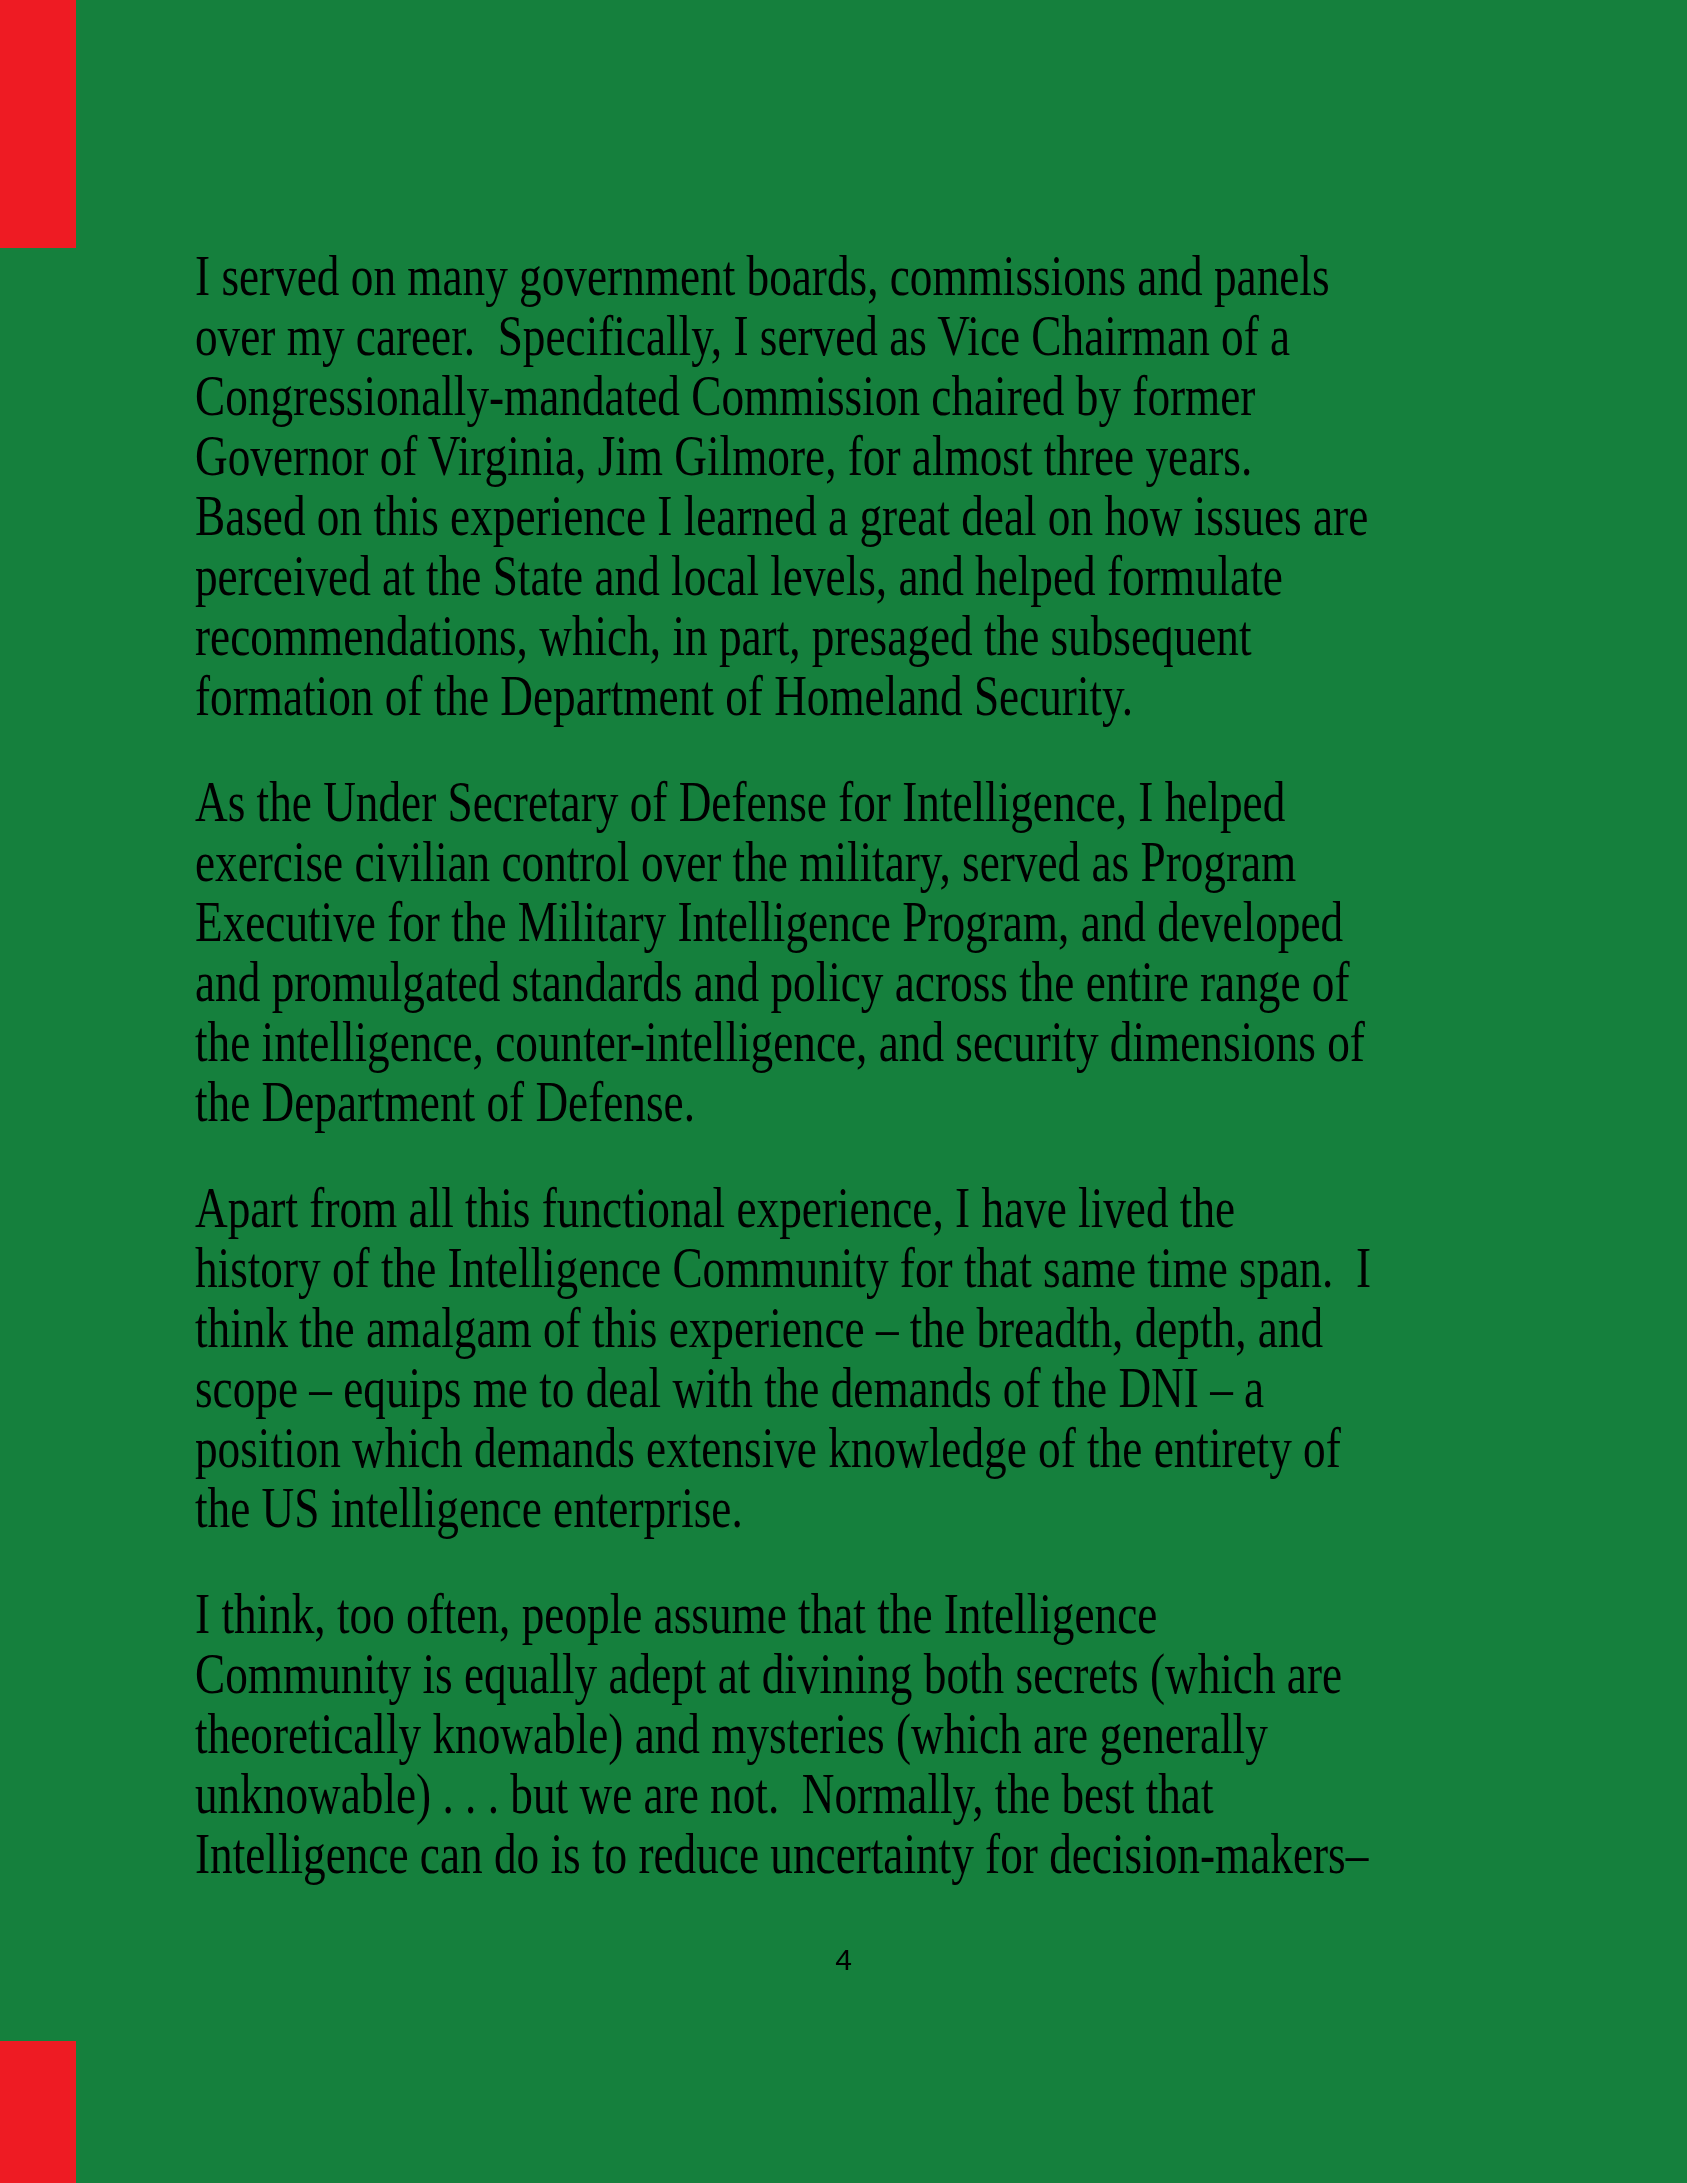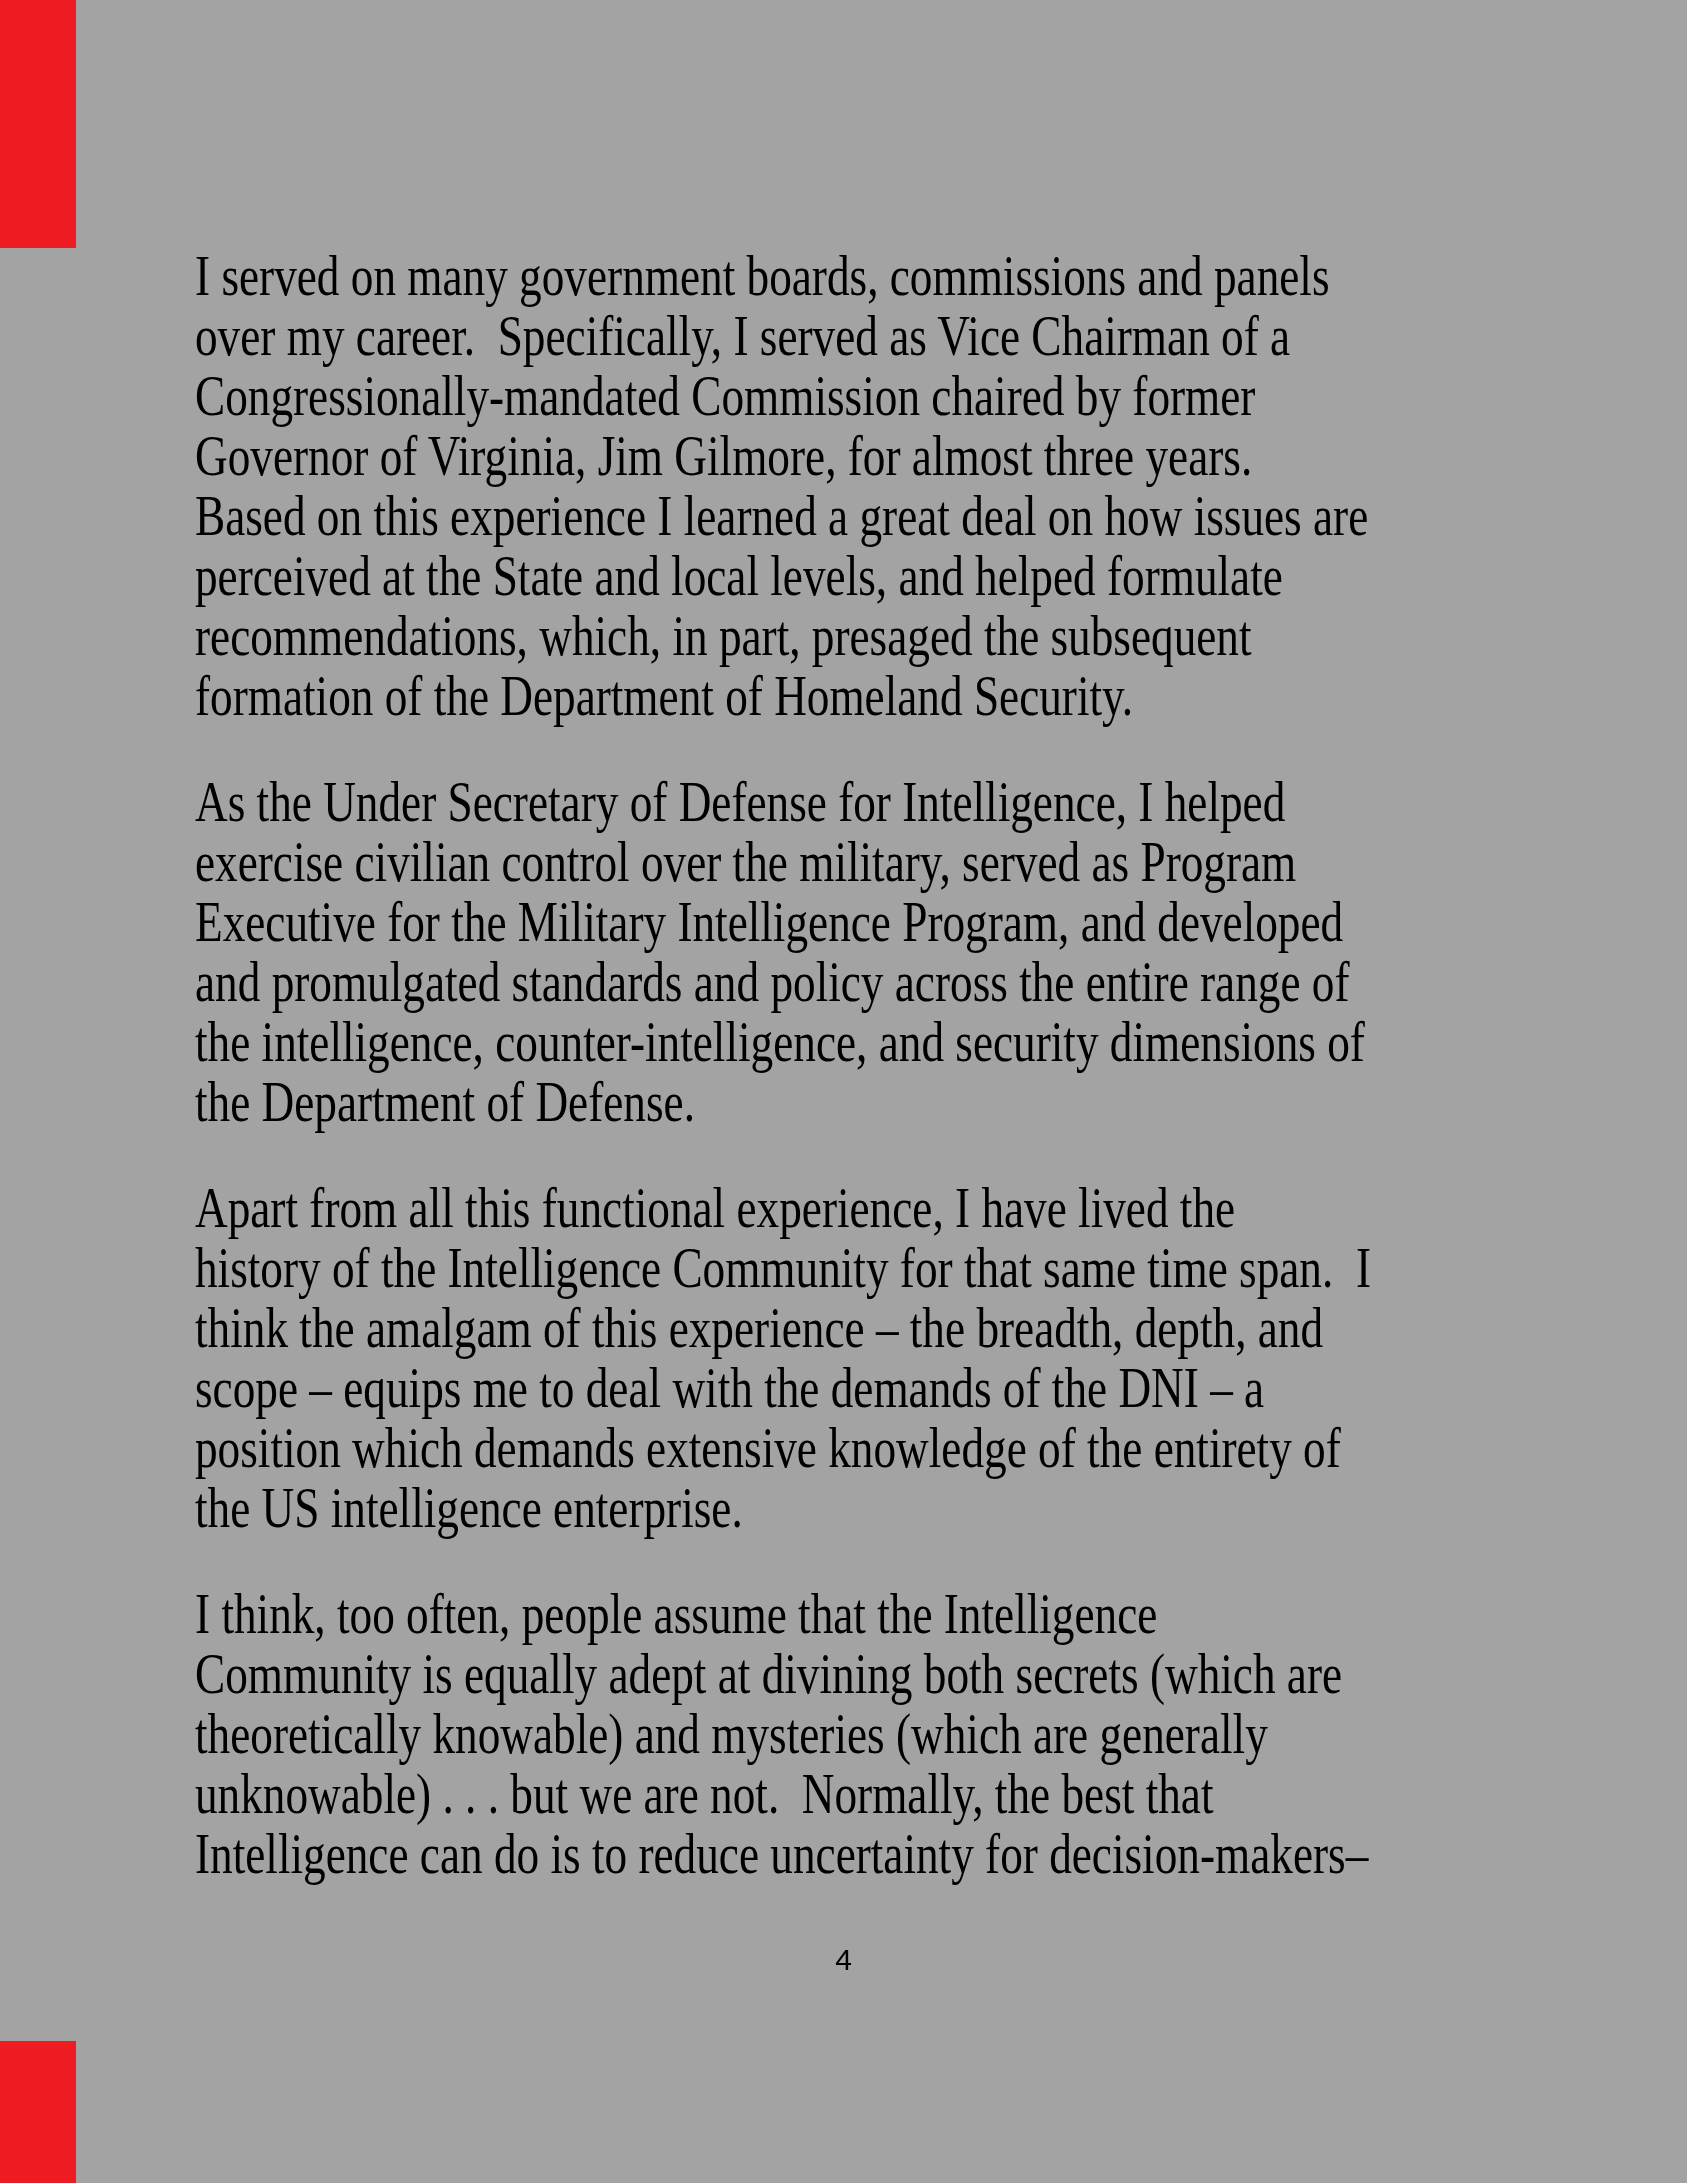--- a/index.html
+++ b/index.html
@@ -6,21 +6,21 @@
   body {
     width: 1687px;
     height: 2183px;
     position: relative;
     background: #ffffff;
     overflow: hidden;
   }
   .sheet {
     position: absolute;
     inset: 0;
-    background: #a3a3a3;
+    background: #15803d;
   }
   .mark {
     position: absolute;
   }
   .body-text {
     position: absolute;
     left: 195px;
     top: 246px;
     width: 1733px;
     font-family: "Liberation Serif", "DejaVu Serif", serif;

